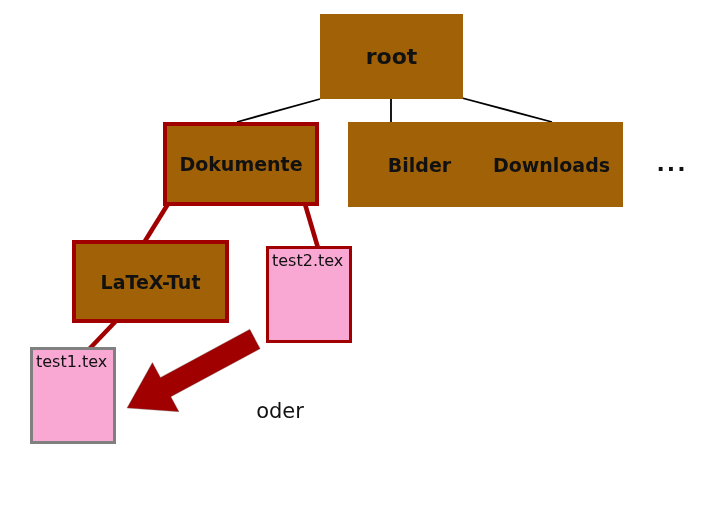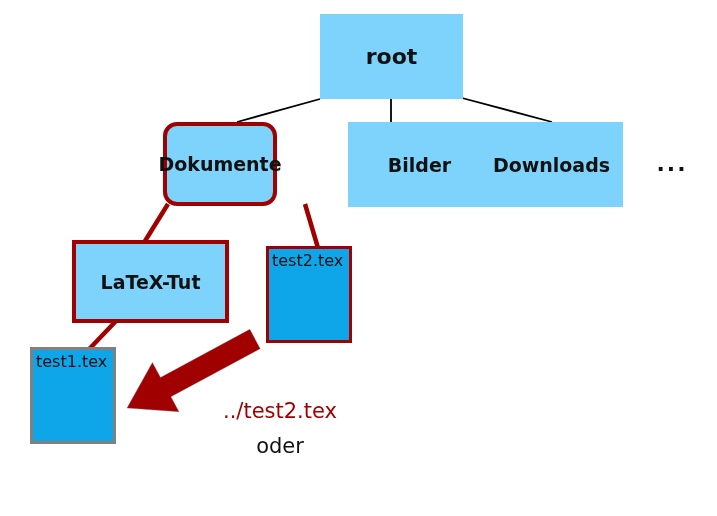--- a/index.html
+++ b/index.html
@@ -26,44 +26,44 @@
     position: absolute;
     box-sizing: border-box;
     display: flex;
     align-items: center;
     justify-content: center;
     color: #111111;
     font-weight: bold;
     text-align: center;
   }
   .folder {
-    background: #7dd3fc;
+    background: #a16207;
   }
   .hl {
     border: 4px solid #A00000;
   }
   .file {
     position: absolute;
     box-sizing: border-box;
-    background: #0ea5e9;
+    background: #f9a8d4;
     display: block;
   }
   .file .fname {
     display: block;
     font-size: 16px;
     font-weight: normal;
     color: #111111;
     padding: 2px 2px 0 3px;
     white-space: nowrap;
   }
   .file-red { border: 3px solid #A00000; }
   .file-gray { border: 3px solid #808080; }
 
   .node-root { left: 320px; top: 14px; width: 143px; height: 85px; font-size: 22px; }
-  .node-dokumente { left: 163px; top: 122px; width: 114px; height: 84px; font-size: 19px; border-radius: 14px; }
+  .node-dokumente { left: 163px; top: 122px; width: 156px; height: 84px; font-size: 19px; }
   .node-bilder { left: 320px; top: 122px; width: 143px; height: 85px; font-size: 19px; margin-left: 28px; }
   .node-downloads { left: 480px; top: 122px; width: 143px; height: 85px; font-size: 19px; }
   .node-latextut { left: 72px; top: 240px; width: 157px; height: 83px; font-size: 19px; }
   .file-test2 { left: 266px; top: 246px; width: 86px; height: 97px; }
   .file-test1 { left: 30px; top: 347px; width: 86px; height: 97px; }
 
   .ellipsis {
     position: absolute;
     left: 648px; top: 151px; width: 48px; height: 30px;
     font-size: 22px; font-weight: bold; color: #111111;
@@ -122,17 +122,16 @@
 
   <div class="file file-red file-test2">
     <span class="fname">test2.tex</span>
   </div>
 
   <div class="file file-gray file-test1">
     <span class="fname">test1.tex</span>
   </div>
 
   <div class="annotation">
-    <div class="ann-red">../test2.tex</div>
     <div class="ann-black">oder</div>
   </div>
 
 </div>
 
 </body></html>

